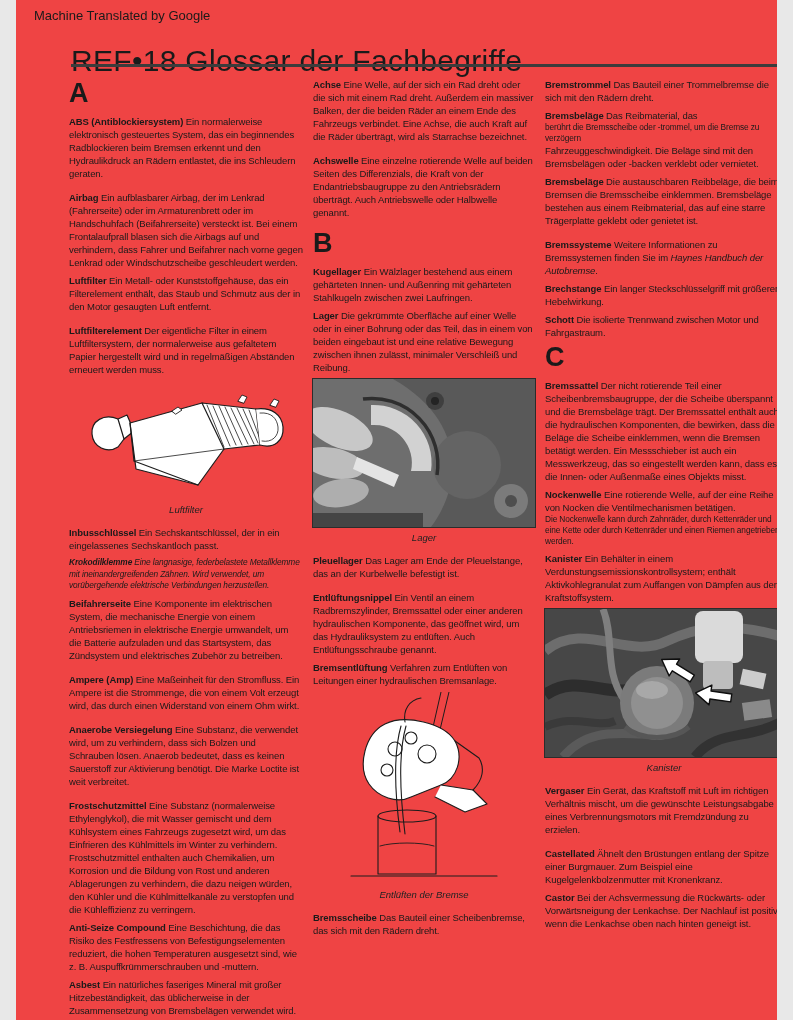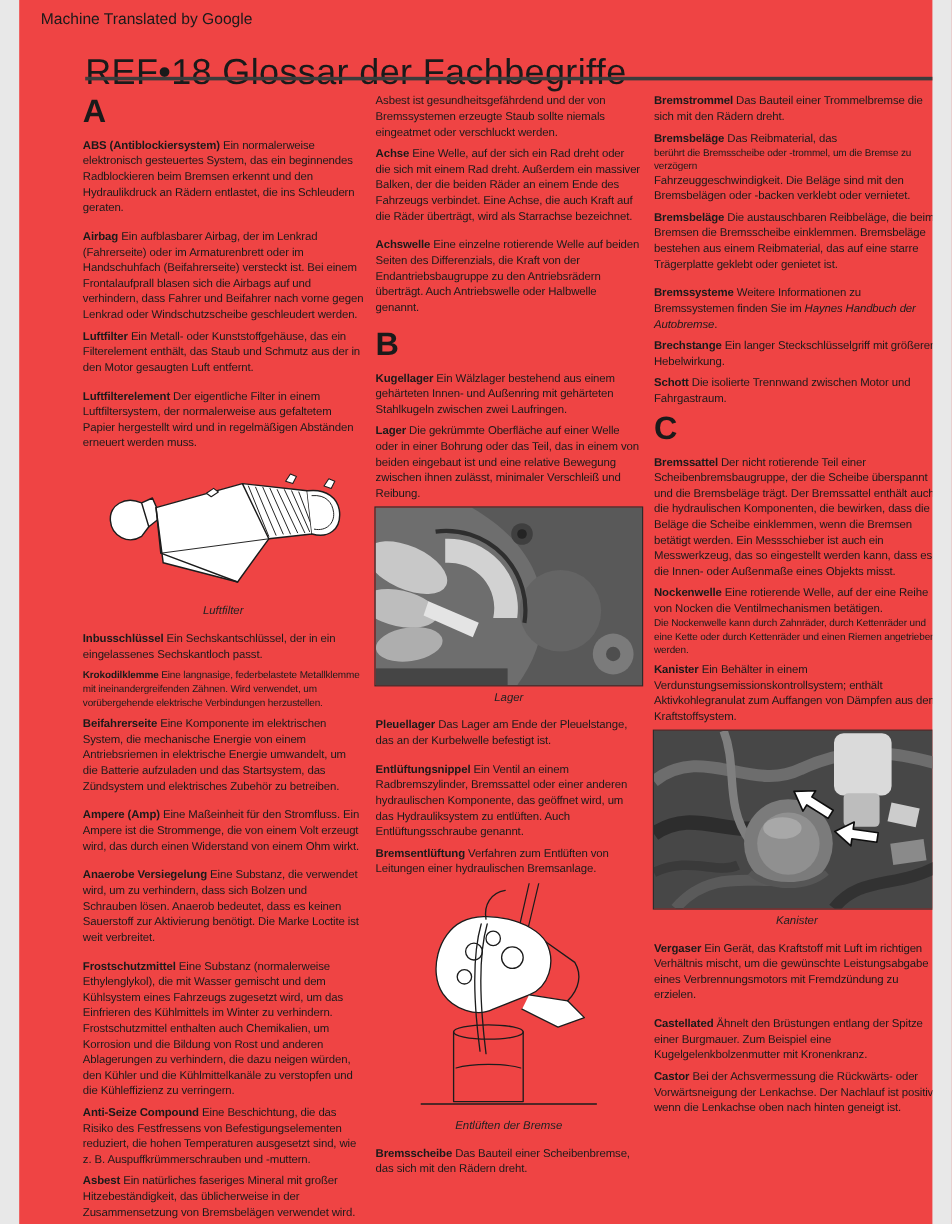--- a/index.html
+++ b/index.html
@@ -11,21 +11,21 @@
   .note { position:absolute; top:8px; left:18px; font-size:13px; letter-spacing:0; }
   .page-title { position:absolute; top:24px; left:55px; font-size:30px; font-weight:normal; letter-spacing:0.3px; }
   .rule { position:absolute; top:64px; left:55px; width:712px; height:0; border-top:3px solid #3c3c3c; }
   .cols {
     position:absolute; top:78px; left:53px; width:714px; height:940px;
     display:grid; grid-template-columns:234px 222px 238px; column-gap:10px;
     align-items:start;
   }
   .col { min-width:0; }
   .entry { margin:0 0 5px 0; font-size:9.5px; line-height:13px; letter-spacing:-0.1px; }
-  .entry.small { font-size:8.3px; line-height:11.5px; }
+  .entry.small { font-size:8.3px; line-height:11.5px;font-style:italic; }
   .entry.gap, .letter.gap, .figure.gap { margin-top:11px; }
   .seg-term { font-weight:bold; }
   .seg-italic { font-style:italic; }
   .seg-small { display:block; font-size:8.3px; line-height:11px; }
   .letter { font-size:27px; font-weight:bold; line-height:1; margin:2px 0 8px 0; }
   .figure { margin:4px 0 9px 0; text-align:center; }
   .figure svg { display:block; margin:0 auto; }
   .fig-caption { font-style:italic; font-size:9.5px; margin-top:5px; color:#222; }
   .photo-frame { outline:1px solid #2c2c2c; }
 </style>
@@ -74,21 +74,20 @@
         <p class="entry gap"><span class="seg-term">Inbusschlüssel </span><span class="seg-normal">Ein Sechskantschlüssel, der in ein eingelassenes Sechskantloch passt.</span></p>
         <p class="entry small"><span class="seg-term">Krokodilklemme </span><span class="seg-normal">Eine langnasige, federbelastete Metallklemme mit ineinandergreifenden Zähnen. Wird verwendet, um vorübergehende elektrische Verbindungen herzustellen.</span></p>
         <p class="entry"><span class="seg-term">Beifahrerseite </span><span class="seg-normal">Eine Komponente im elektrischen System, die mechanische Energie von einem Antriebsriemen in elektrische Energie umwandelt, um die Batterie aufzuladen und das Startsystem, das Zündsystem und elektrisches Zubehör zu betreiben.</span></p>
         <p class="entry gap"><span class="seg-term">Ampere (Amp) </span><span class="seg-normal">Eine Maßeinheit für den Stromfluss. Ein Ampere ist die Strommenge, die von einem Volt erzeugt wird, das durch einen Widerstand von einem Ohm wirkt.</span></p>
         <p class="entry gap"><span class="seg-term">Anaerobe Versiegelung </span><span class="seg-normal">Eine Substanz, die verwendet wird, um zu verhindern, dass sich Bolzen und Schrauben lösen. Anaerob bedeutet, dass es keinen Sauerstoff zur Aktivierung benötigt. Die Marke Loctite ist weit verbreitet.</span></p>
         <p class="entry gap"><span class="seg-term">Frostschutzmittel </span><span class="seg-normal">Eine Substanz (normalerweise Ethylenglykol), die mit Wasser gemischt und dem Kühlsystem eines Fahrzeugs zugesetzt wird, um das Einfrieren des Kühlmittels im Winter zu verhindern. Frostschutzmittel enthalten auch Chemikalien, um Korrosion und die Bildung von Rost und anderen Ablagerungen zu verhindern, die dazu neigen würden, den Kühler und die Kühlmittelkanäle zu verstopfen und die Kühleffizienz zu verringern.</span></p>
         <p class="entry"><span class="seg-term">Anti-Seize Compound </span><span class="seg-normal">Eine Beschichtung, die das Risiko des Festfressens von Befestigungselementen reduziert, die hohen Temperaturen ausgesetzt sind, wie z. B. Auspuffkrümmerschrauben und -muttern.</span></p>
         <p class="entry"><span class="seg-term">Asbest </span><span class="seg-normal">Ein natürliches faseriges Mineral mit großer Hitzebeständigkeit, das üblicherweise in der Zusammensetzung von Bremsbelägen verwendet wird.</span></p>
       </div>
     <div class="col" id="col-middle">
-        <p class="entry"><span class="seg-normal">Asbest ist gesundheitsgefährdend und der von Bremssystemen erzeugte Staub sollte niemals eingeatmet oder verschluckt werden.</span></p>
         <p class="entry"><span class="seg-term">Achse </span><span class="seg-normal">Eine Welle, auf der sich ein Rad dreht oder die sich mit einem Rad dreht. Außerdem ein massiver Balken, der die beiden Räder an einem Ende des Fahrzeugs verbindet. Eine Achse, die auch Kraft auf die Räder überträgt, wird als Starrachse bezeichnet.</span></p>
         <p class="entry gap"><span class="seg-term">Achswelle </span><span class="seg-normal">Eine einzelne rotierende Welle auf beiden Seiten des Differenzials, die Kraft von der Endantriebsbaugruppe zu den Antriebsrädern überträgt. Auch Antriebswelle oder Halbwelle genannt.</span></p>
         <div class="letter gap">B</div>
         <p class="entry"><span class="seg-term">Kugellager </span><span class="seg-normal">Ein Wälzlager bestehend aus einem gehärteten Innen- und Außenring mit gehärteten Stahlkugeln zwischen zwei Laufringen.</span></p>
         <p class="entry"><span class="seg-term">Lager </span><span class="seg-normal">Die gekrümmte Oberfläche auf einer Welle oder in einer Bohrung oder das Teil, das in einem von beiden eingebaut ist und eine relative Bewegung zwischen ihnen zulässt, minimaler Verschleiß und Reibung.</span></p>
         <figure class="figure">
     <svg class="photo-frame" width="222" height="148" viewBox="0 0 222 148">
       <rect width="222" height="148" fill="#6e6e6e"></rect>
       <path d="M80,0 L222,0 L222,148 L118,148 C152,102 150,40 80,0 Z" fill="#595959"></path>
       <circle cx="154" cy="86" r="34" fill="#646464"></circle>

